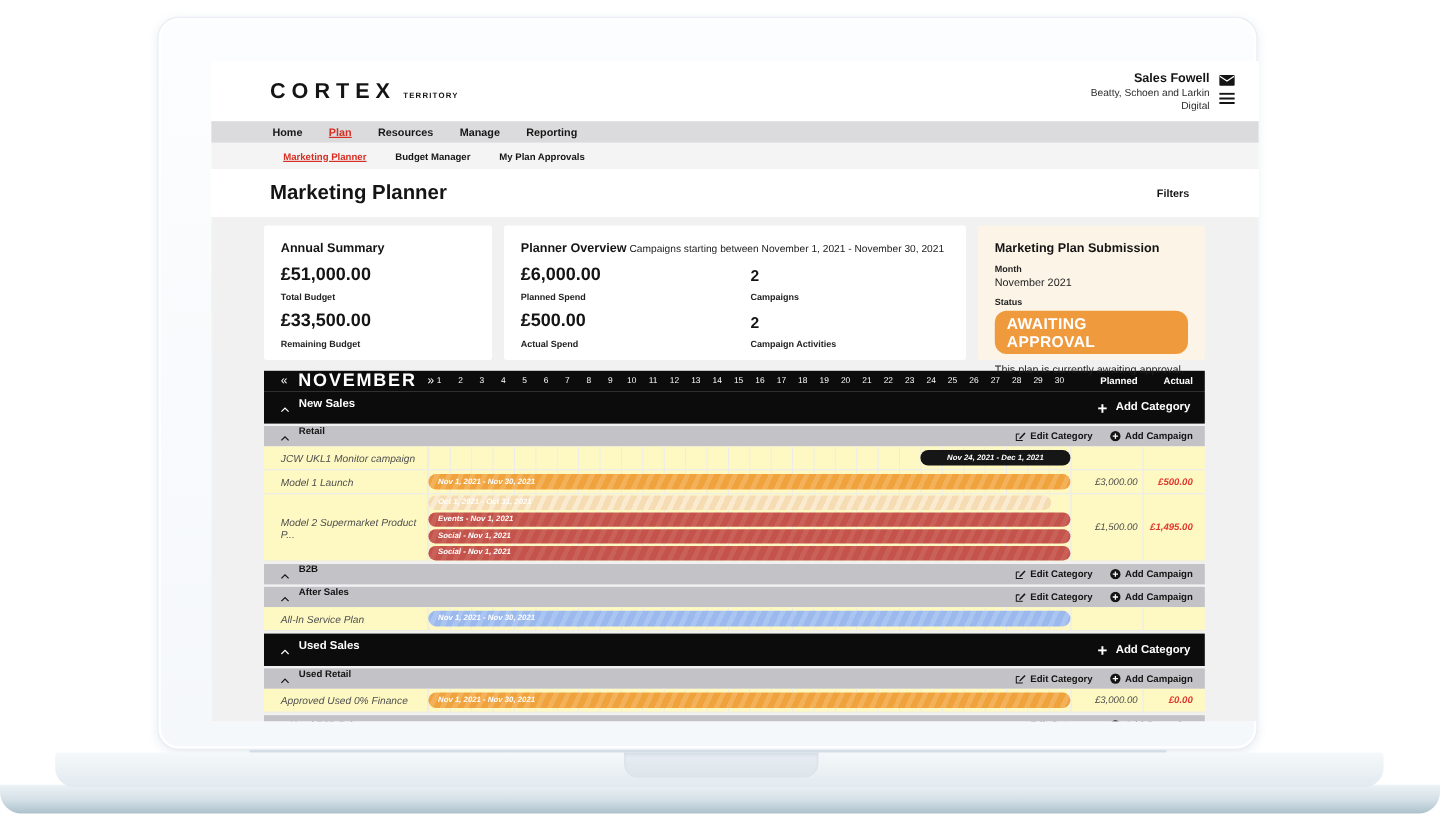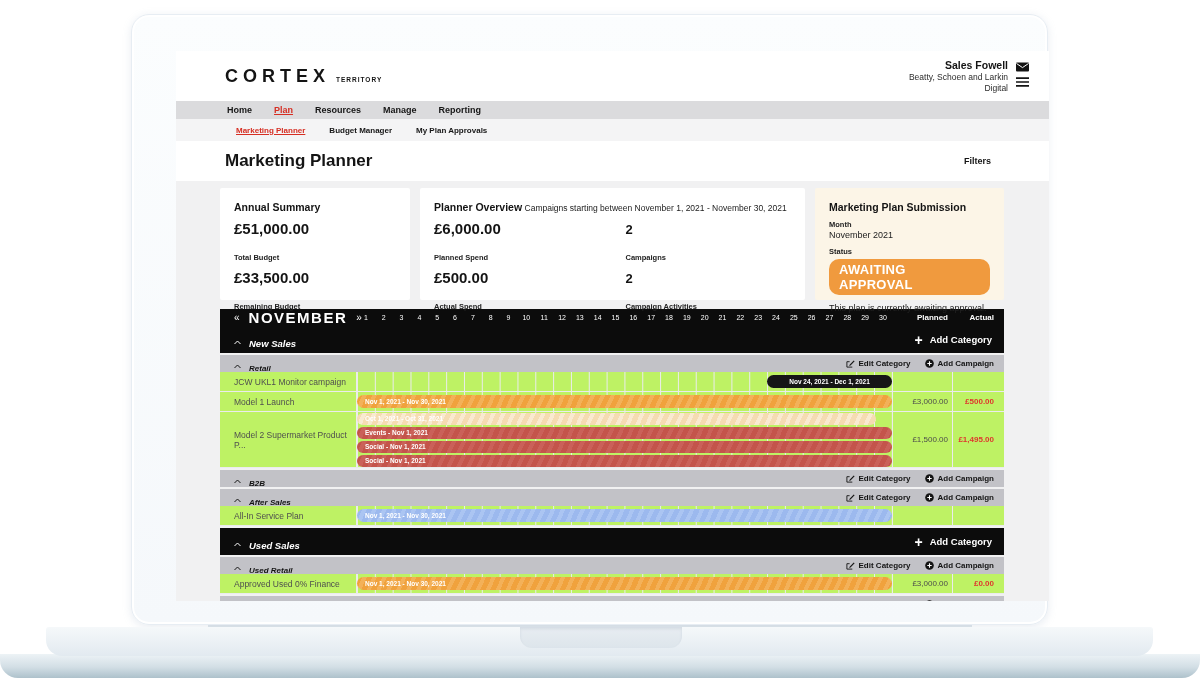--- a/index.html
+++ b/index.html
@@ -45,21 +45,21 @@
   .filters-btn { font-size:9px; font-weight:700; color:#141414; background:none; border:none; cursor:pointer; font-family:inherit; }
 
   .content { background:#f1f1f2; height:460px; padding:7px 45px 0 44px; }
 
   
   .cards { display:flex; gap:10px; height:112px; margin-bottom:9px; }
   .card { background:#fff; border-radius:2px; padding:13px 14px; }
   .card-title { font-size:10.5px; font-weight:700; color:#141414; }
   .card1 { width:190px; }
   .money { font-size:15px; font-weight:700; color:#141414; margin-top:7px; }
-  .money-label { font-size:7.5px; font-weight:700; color:#222; margin-top:16px; }
+  .money-label { font-size:7.5px; font-weight:700; color:#222; margin-top:6px; }
   .card2 { width:385px; }
   .card2-head { font-size:8.5px; color:#222; }
   .card2-head b { font-size:10.5px; font-weight:700; color:#141414; }
   .card2-cols { display:flex;gap:26px; }
   .card2-col { width:50%; }
   .count { font-size:13px; font-weight:700; color:#141414; margin-top:9px; }
   .card3 { width:189px; background:#fcf5e7; }
   .mini-label { font-size:7.5px; font-weight:700; color:#222; margin-top:7px; }
   .mini-value { font-size:9px; color:#222; margin-top:1px; }
   .badge { display:inline-block; margin-top:3px; background:#f09a3e; color:#fff; font-size:13px; font-weight:700;
@@ -76,34 +76,34 @@
   .g-head { height:17px; background:#0c0c0c; color:#fff; align-items:center; }
   .head-month { display:flex; align-items:center; gap:9px; padding-left:14px; }
   .nav-arrow { font-size:10px; cursor:pointer; line-height:1; }
   .month-label { font-size:15px; font-weight:700; letter-spacing:1.5px; }
   .g-head .g-days { display:flex; }
   .day-cell { flex:1; text-align:center; font-size:7px; color:#fff; }
   .g-head .g-planned, .g-head .g-actual { font-size:8px; font-weight:700; }
 
   .g-section { height:27px; background:#0c0c0c; color:#fff; align-items:center; justify-content:space-between;
                padding:0 12px 0 14px; }
-  .sec-left { display:flex; align-items:flex-end; gap:8px;font-style:italic; }
+  .sec-left { display:flex; align-items:flex-start; gap:8px; }
   .sec-label { font-size:9.5px; font-weight:700; }
   .add-cat-btn { display:flex; align-items:center; gap:7px; background:none; border:none; color:#fff; cursor:pointer; font-family:inherit; }
   .plus-glyph { font-size:14px; font-weight:700; line-height:1; }
   .add-cat-label { font-size:9.5px; font-weight:700; }
 
   .g-category { height:17px; background:#c2c2c7; color:#141414; align-items:center; justify-content:space-between;
                 padding:0 10px 0 14px; margin-top:2px; }
   .cat-label { font-size:8px; font-weight:700; }
   .cat-actions { display:flex; align-items:center; gap:14px; }
   .cat-btn { display:flex; align-items:center; gap:4px; background:none; border:none; cursor:pointer; font-family:inherit; }
   .cat-btn span { font-size:8px; font-weight:700; color:#141414; }
 
-  .g-campaign { background:#bef264; border-bottom:1px solid #ebebed; }
+  .g-campaign { background:#fef9c3; border-bottom:1px solid #ebebed;font-style:italic; }
   .g-campaign .g-label-col { display:flex; align-items:center; padding-left:14px; font-size:8.5px; color:#4f4f4f;
                              border-right:1px solid #ebebed; }
   .g-campaign .g-days { background-image:linear-gradient(90deg,#ebebed 1px,transparent 1px);
                         background-size:calc(100%/30) 100%; display:flex; flex-direction:column; justify-content:center; }
   .g-campaign .g-planned, .g-campaign .g-actual { display:flex; align-items:center; justify-content:flex-end;
                         font-size:8px; border-left:1px solid #ebebed; }
   .g-campaign .g-planned { color:#4c4c4c; }
   .g-campaign .g-actual { color:#df382e; font-weight:700; }
   .row-h20 { height:20px; }
   .row-h56 { height:56px; }

